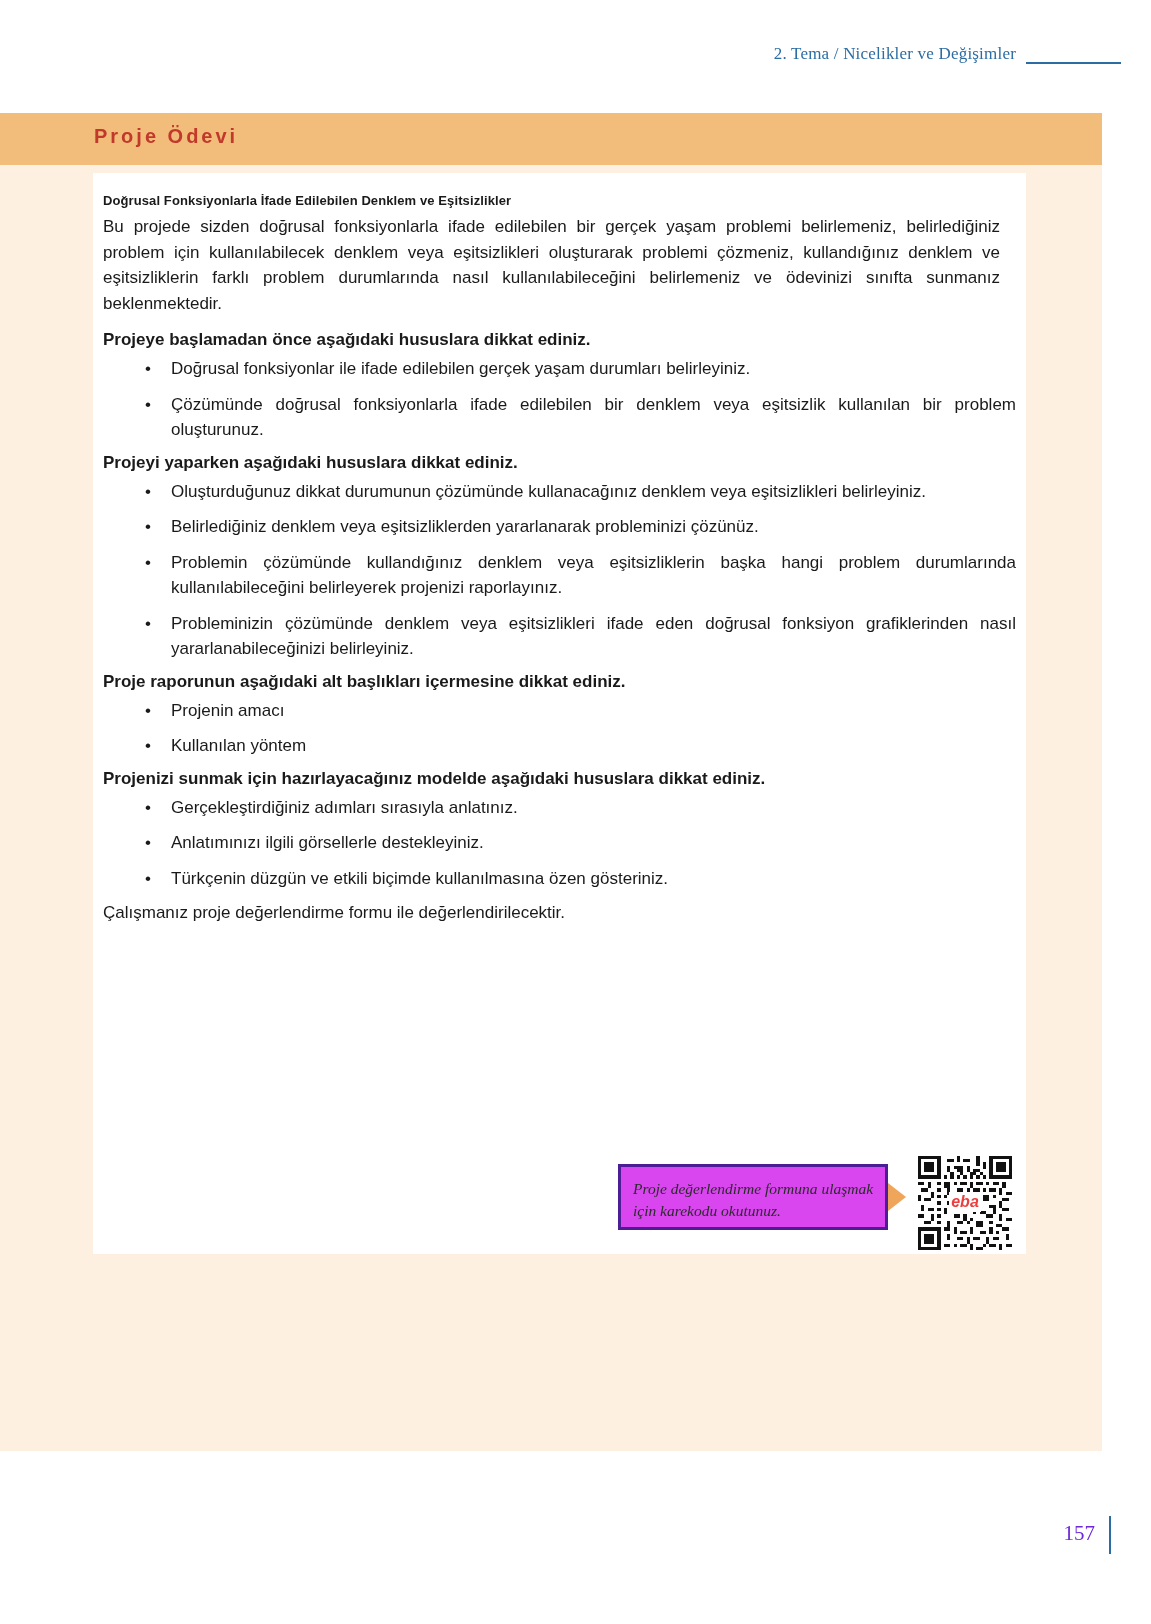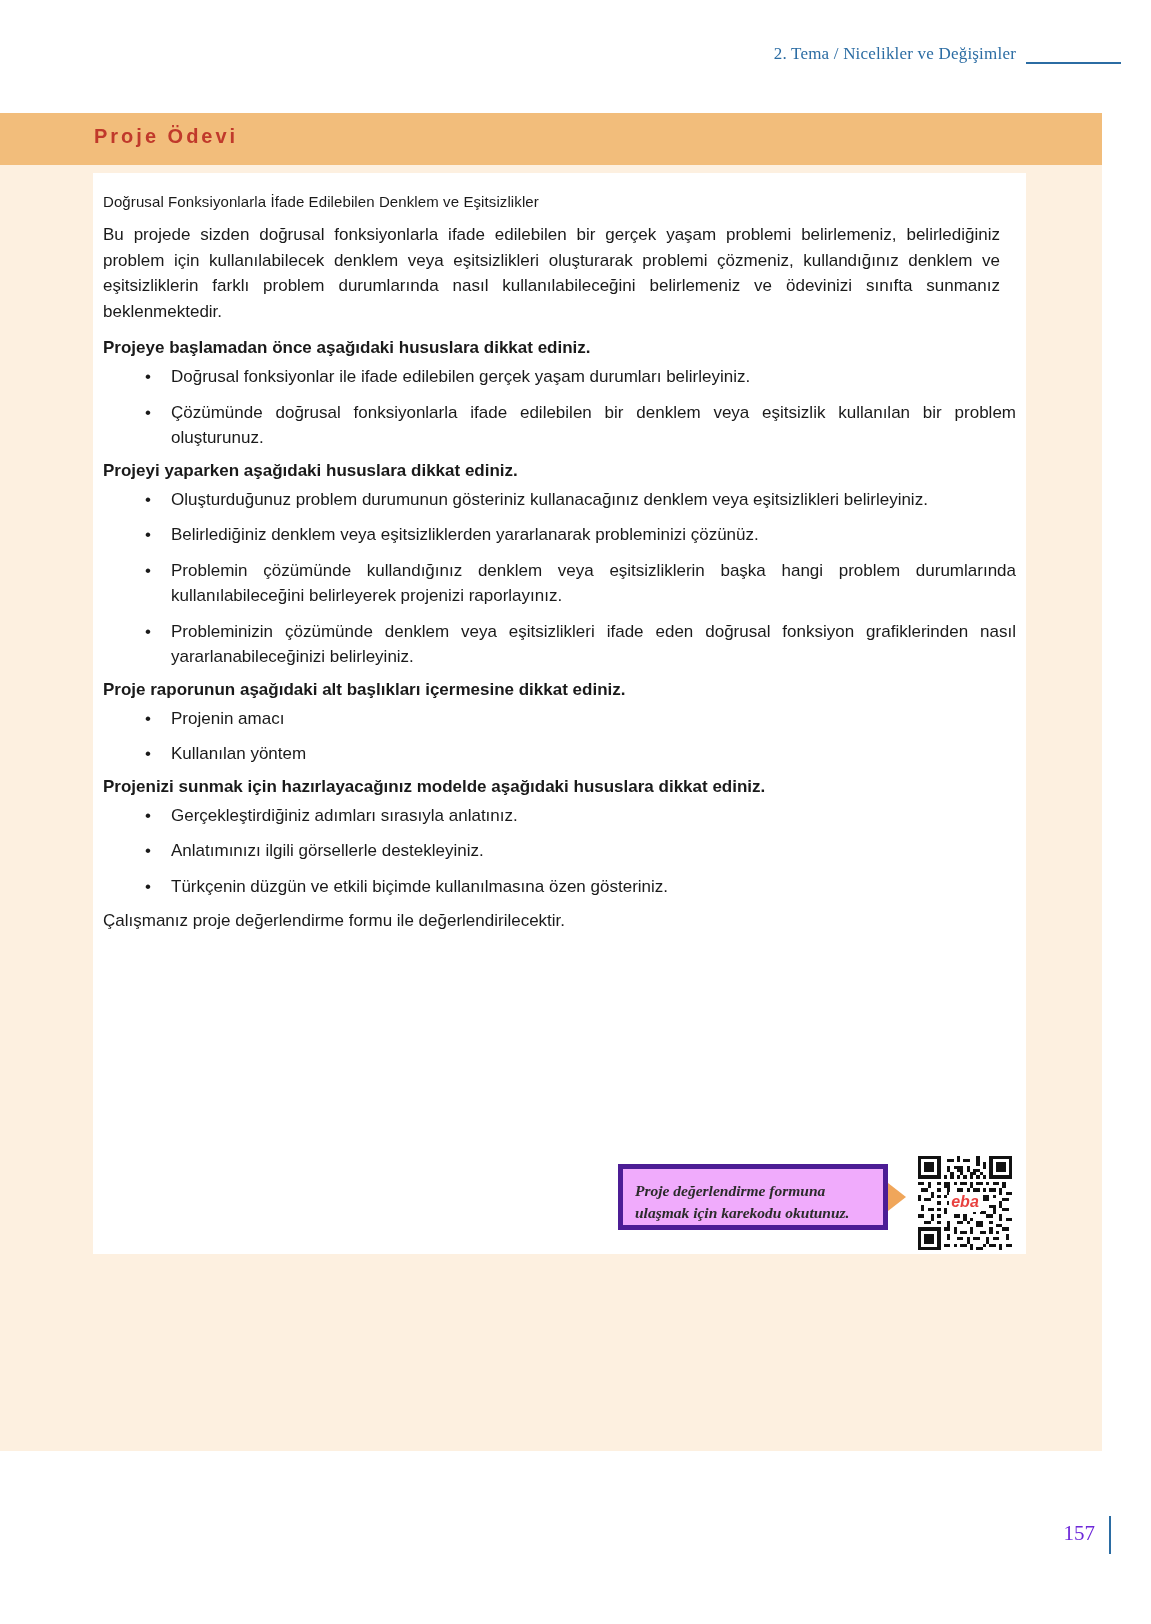--- a/index.html
+++ b/index.html
@@ -82,24 +82,24 @@
   }
 
   .inner {
     position: absolute;
     left: 10px;
     top: 20px;
     width: 913px;
   }
 
   h2.sec-title {
-    font-size: 15px;
-    font-weight: normal;
-    color: #1a1a1a;
-    margin: 0 0 12px 0;
+    font-size: 13px;
+    font-weight: bold;
+    color: #1a1a1a;
+    margin: 0 0 6px 0;
     letter-spacing: 0.1px;
   }
 
   p.body-text {
     font-size: 17px;
     color: #1a1a1a;
     line-height: 1.5;
     margin: 0 16px 14px 0;
     text-align: justify;
   }
@@ -147,24 +147,23 @@
     top: 983px;
     width: 395px;
     height: 100px;
   }
   .callout {
     position: absolute;
     left: 0;
     top: 8px;
     width: 270px;
     height: 66px;
-    background: #f0abfc;
-    border: 5px solid #4c1d95;
+    background: #d946ef;
+    border: 3px solid #4c1d95;
     box-sizing: border-box;
-    font-weight: bold;
   }
   .callout-text {
     position: absolute;
     left: 12px;
     top: 11px;
     width: 248px;
     font-family: "Liberation Serif", serif;
     font-style: italic;
     font-size: 15.5px;
     line-height: 1.45;
@@ -251,21 +250,21 @@
     <p class="body-text">Bu projede sizden doğrusal fonksiyonlarla ifade edilebilen bir gerçek yaşam problemi belirlemeniz, belirlediğiniz problem için kullanılabilecek denklem veya eşitsizlikleri oluşturarak problemi çözmeniz, kullandığınız denklem ve eşitsizliklerin farklı problem durumlarında nasıl kullanılabileceğini belirlemeniz ve ödevinizi sınıfta sunmanız beklenmektedir.</p>
 
     <h3 class="sub-head">Projeye başlamadan önce aşağıdaki hususlara dikkat ediniz.</h3>
     <ul class="bullets">
       <li>Doğrusal fonksiyonlar ile ifade edilebilen gerçek yaşam durumları belirleyiniz.</li>
       <li>Çözümünde doğrusal fonksiyonlarla ifade edilebilen bir denklem veya eşitsizlik kullanılan bir problem oluşturunuz.</li>
     </ul>
 
     <h3 class="sub-head">Projeyi yaparken aşağıdaki hususlara dikkat ediniz.</h3>
     <ul class="bullets">
-      <li>Oluşturduğunuz problem durumunun gösteriniz kullanacağınız denklem veya eşitsizlikleri belirleyiniz.</li>
+      <li>Oluşturduğunuz dikkat durumunun çözümünde kullanacağınız denklem veya eşitsizlikleri belirleyiniz.</li>
       <li>Belirlediğiniz denklem veya eşitsizliklerden yararlanarak probleminizi çözünüz.</li>
       <li>Problemin çözümünde kullandığınız denklem veya eşitsizliklerin başka hangi problem durumlarında kullanılabileceğini belirleyerek projenizi raporlayınız.</li>
       <li>Probleminizin çözümünde denklem veya eşitsizlikleri ifade eden doğrusal fonksiyon grafiklerinden nasıl yararlanabileceğinizi belirleyiniz.</li>
     </ul>
 
     <h3 class="sub-head">Proje raporunun aşağıdaki alt başlıkları içermesine dikkat ediniz.</h3>
     <ul class="bullets">
       <li>Projenin amacı</li>
       <li>Kullanılan yöntem</li>
     </ul>

